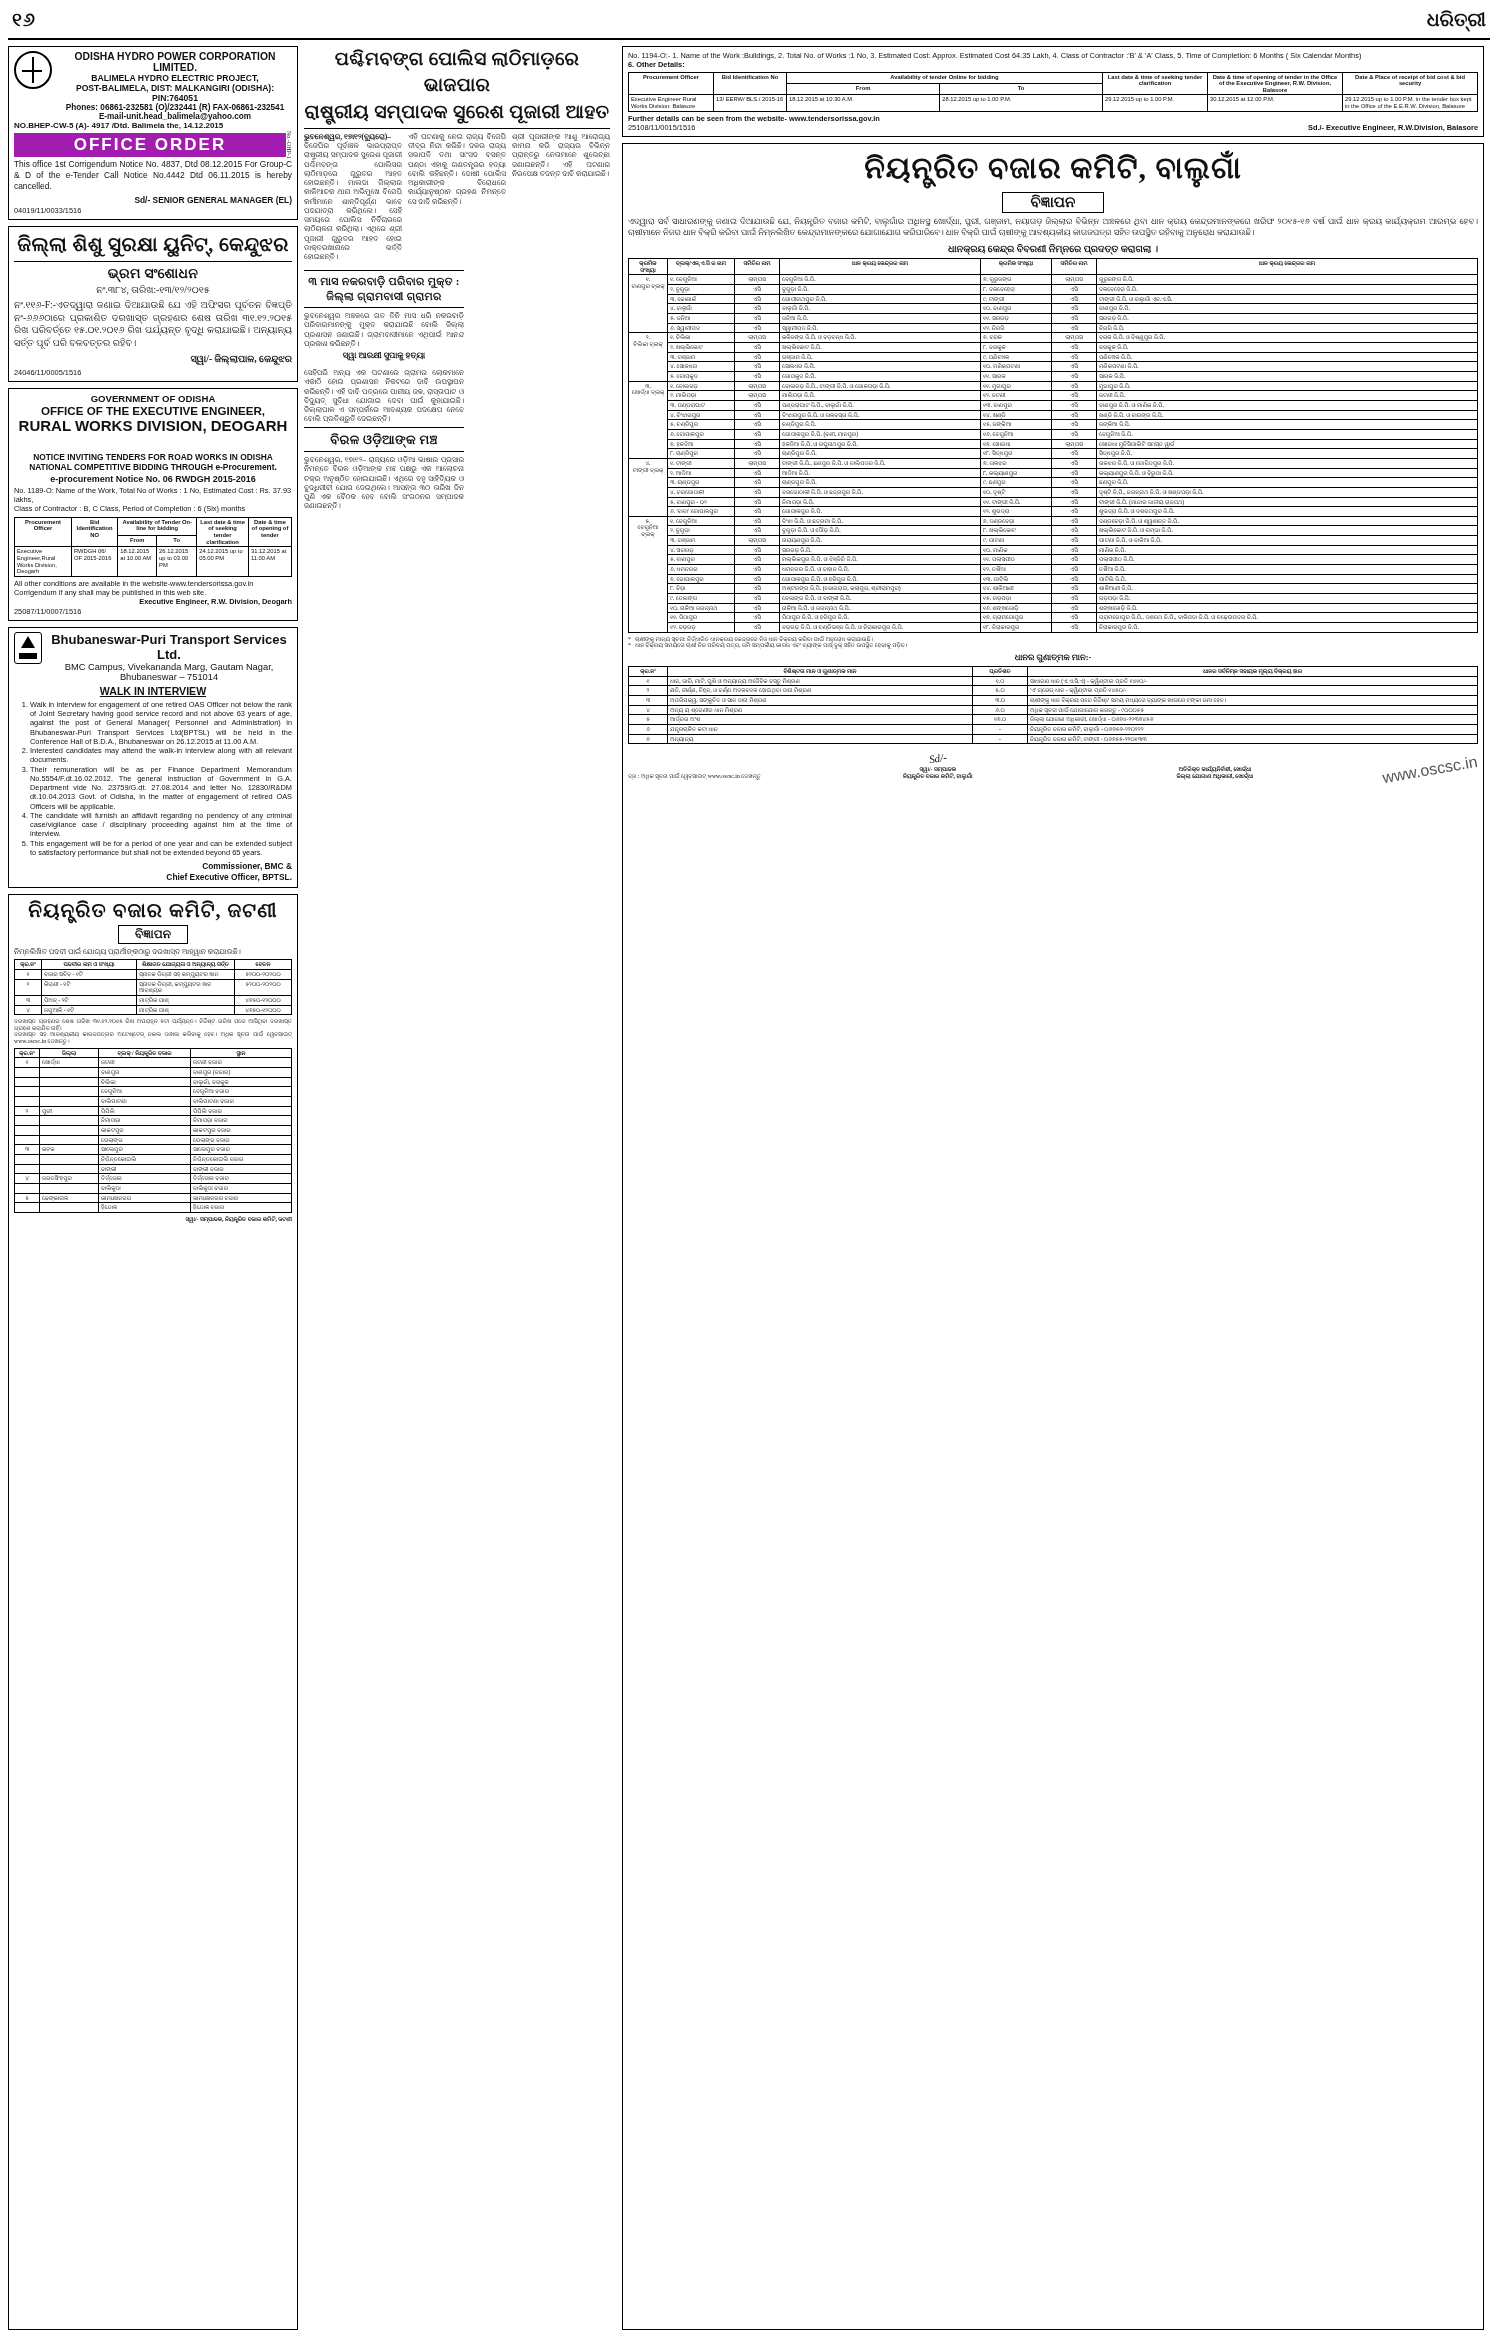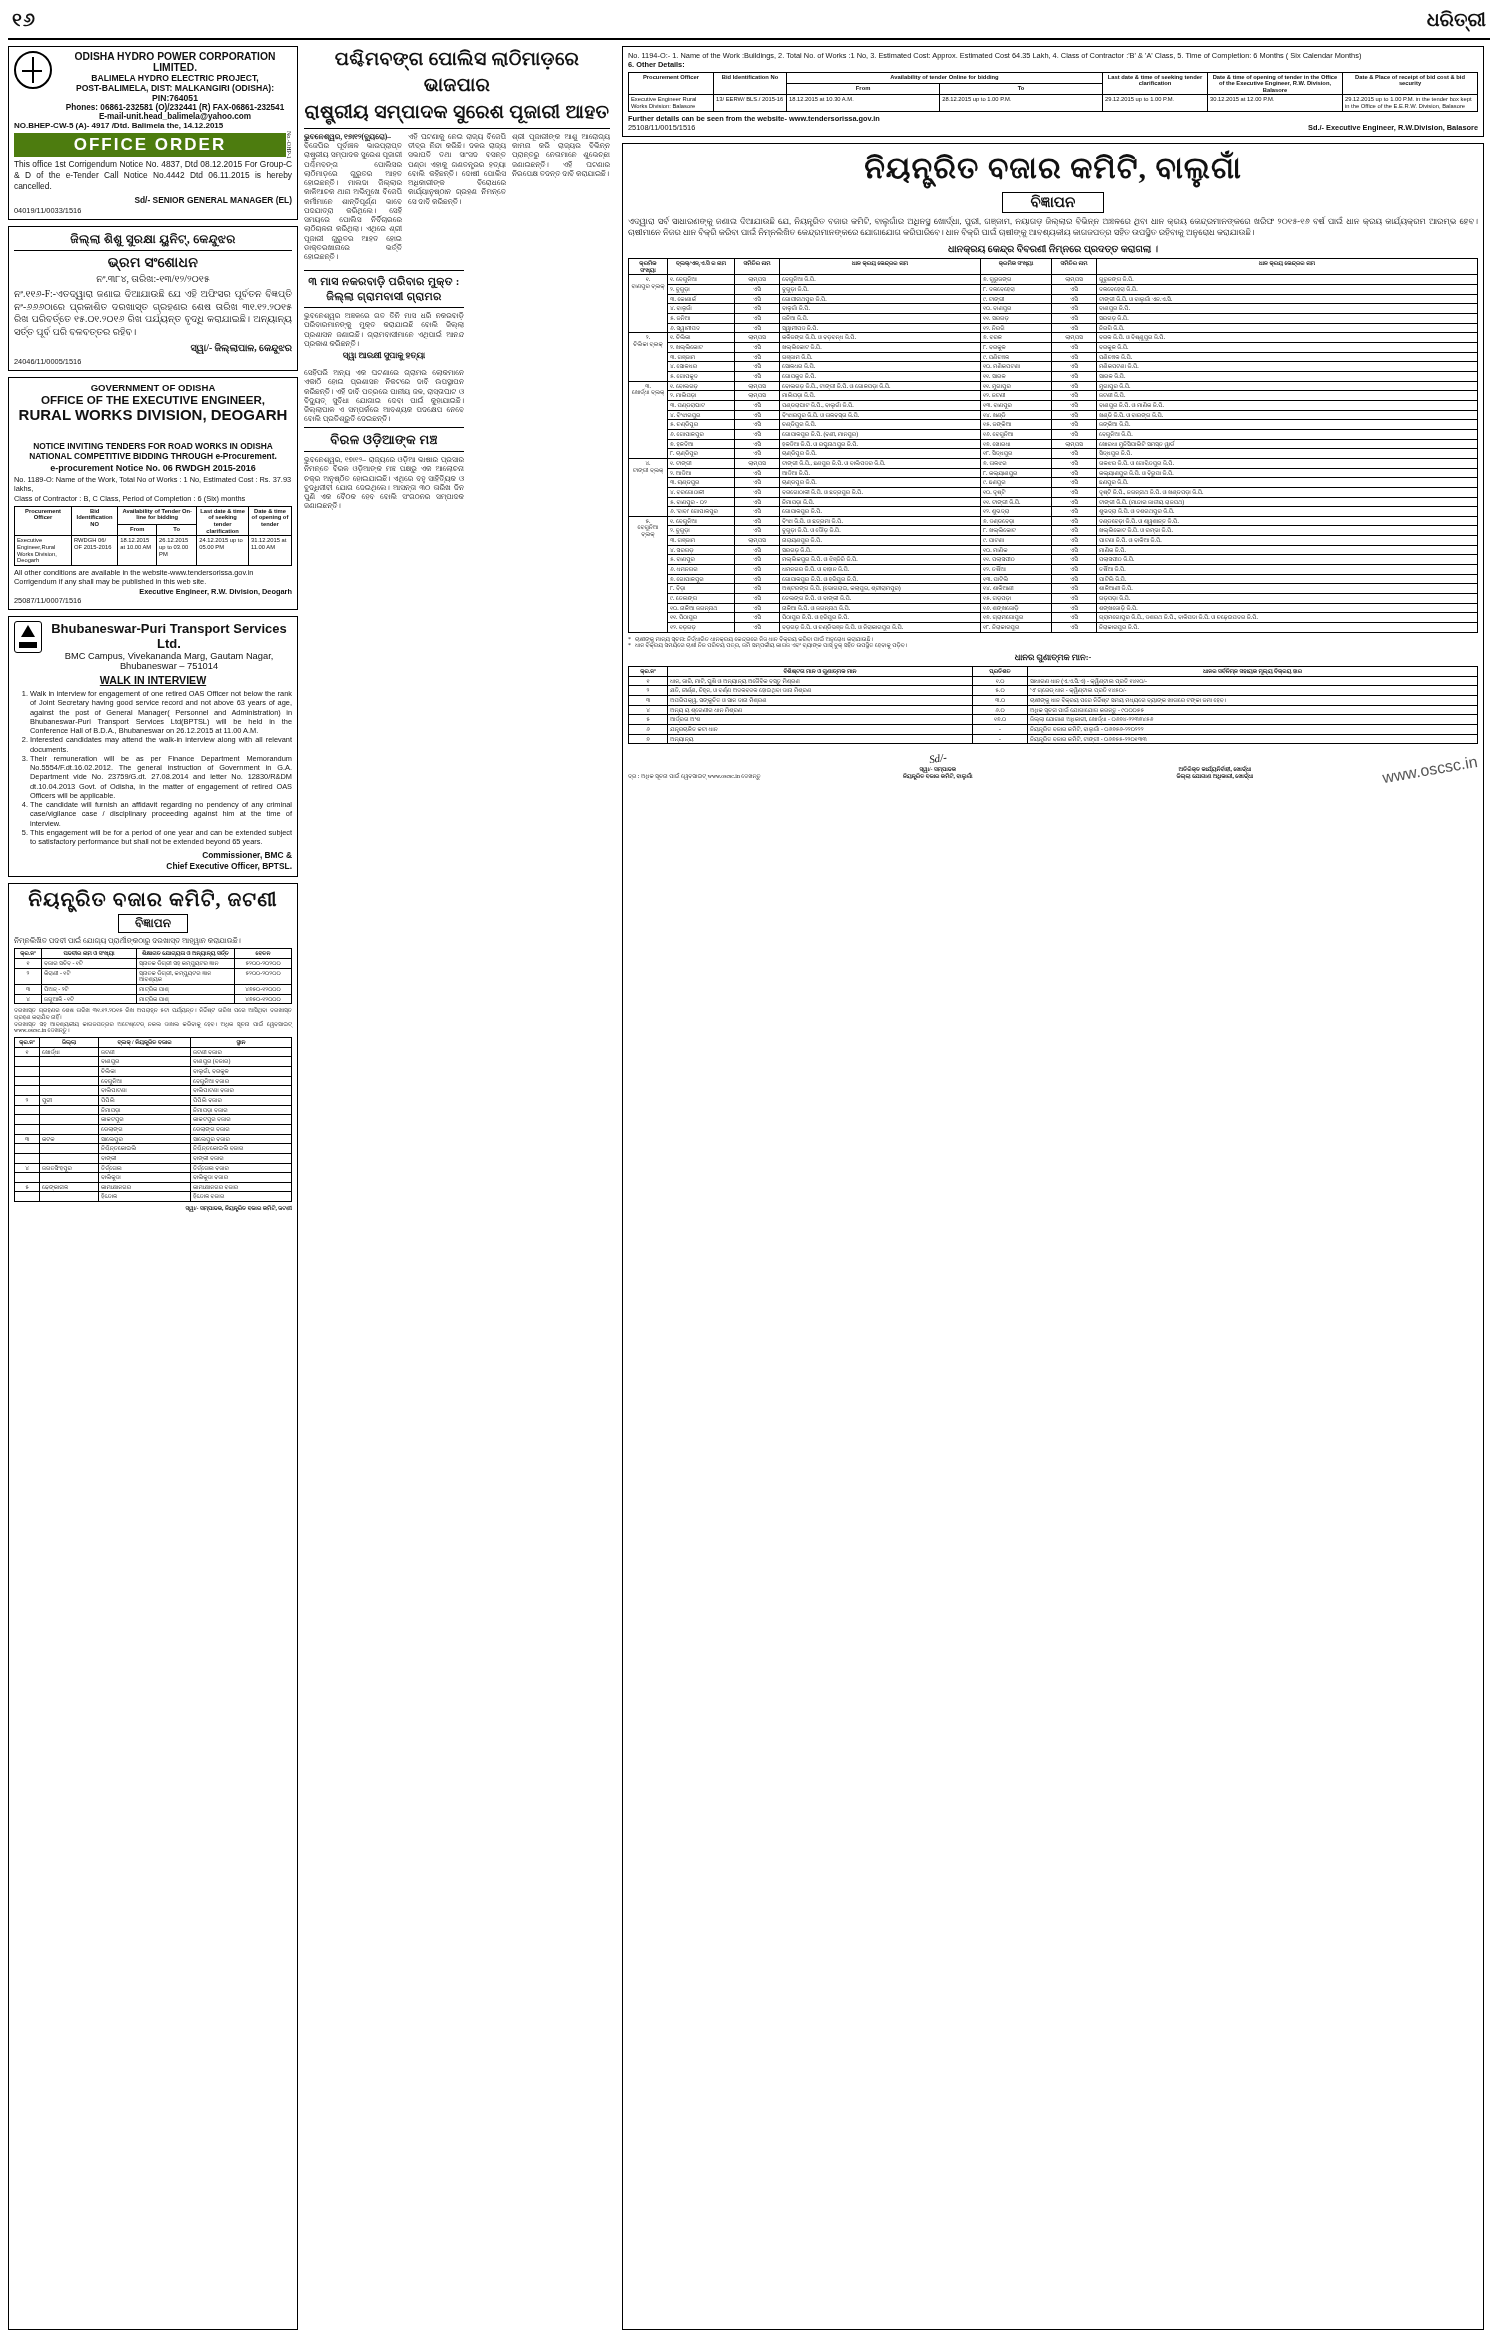--- a/index.html
+++ b/index.html
@@ -69,21 +69,21 @@
     width:34px;height:34px;border:2px solid #000;border-radius:50%;
     flex:0 0 34px;position:relative;background:#fff;
   }
   .logo-circle:before{
     content:"";position:absolute;left:50%;top:4px;width:2px;height:26px;background:#000;transform:translateX(-50%);
   }
   .logo-circle:after{
     content:"";position:absolute;left:6px;top:50%;width:20px;height:2px;background:#000;
   }
   .order-banner{
-    background:#4d7c0f;color:#fff;font-family:"Liberation Sans",sans-serif;
+    background:#a21caf;color:#fff;font-family:"Liberation Sans",sans-serif;
     font-weight:bold;font-size:17px;text-align:center;letter-spacing:2px;
     padding:2px 0;margin:3px 0 2px 0;
   }
   .vert-note{
     writing-mode:vertical-rl;font-size:6px;
   }
   
   table.t{border-collapse:collapse;width:100%;}
   table.t th,table.t td{border:1px solid #000;padding:1px 2px;vertical-align:top;}
   table.t th{font-weight:bold;text-align:center;}
@@ -148,21 +148,21 @@
         <div style="display:flex;align-items:center;">
           <div class="order-banner grow">OFFICE ORDER</div>
           <div class="vert-note">No.-OHP-1</div>
         </div>
         <div class="sans s just">This office 1st Corrigendum Notice No. 4837, Dtd 08.12.2015 For Group-C &amp; D of the e-Tender Call Notice No.4442 Dtd  06.11.2015 is hereby cancelled.</div>
         <div class="sans s right b" style="margin-top:3px;">Sd/- SENIOR GENERAL MANAGER (EL)</div>
         <div class="sans xs">04019/11/0033/1516</div>
       </div>
 
       <div class="box">
-        <div class="odia-head center" style="font-size:12px;">ଜିଲ୍ଲା ଶିଶୁ ସୁରକ୍ଷା ୟୁନିଟ୍, କେନ୍ଦୁଝର</div>
+        <div class="odia-head center" style="font-size:20px;">ଜିଲ୍ଲା ଶିଶୁ ସୁରକ୍ଷା ୟୁନିଟ୍, କେନ୍ଦୁଝର</div>
         <hr class="thin">
         <div class="odia-head center" style="font-size:14px;">ଭ୍ରମ ସଂଶୋଧନ</div>
         <div class="center m">ନଂ.୩୮୪, ତାରିଖ:-୧୩/୧୨/୨୦୧୫</div>
         <div class="m just" style="margin-top:3px;">ନଂ.୧୧୬-F:-ଏତଦ୍ୱାରା ଜଣାଇ ଦିଆଯାଉଛି ଯେ ଏହି ଅଫିସର ପୂର୍ବତନ ବିଜ୍ଞପ୍ତି ନଂ-୬୬୬ଠାରେ ପ୍ରକାଶିତ ଦରଖାସ୍ତ ଗ୍ରହଣର ଶେଷ ତାରିଖ ୩୧.୧୨.୨୦୧୫ ରିଖ ପରିବର୍ତ୍ତେ ୧୫.୦୧.୨୦୧୬ ରିଖ ପର୍ଯ୍ୟନ୍ତ ବୃଦ୍ଧି କରାଯାଇଛି। ଅନ୍ୟାନ୍ୟ ସର୍ତ୍ତ ପୂର୍ବ ପରି ବଳବତ୍ତର ରହିବ।</div>
         <div class="right m b" style="margin-top:4px;">ସ୍ୱା/- ଜିଲ୍ଲାପାଳ, କେନ୍ଦୁଝର</div>
         <div class="sans xs" style="margin-top:2px;">24046/11/0005/1516</div>
       </div>
 
       <div class="box">
         <div class="center sans b" style="font-size:9.6px;">GOVERNMENT OF ODISHA</div>

